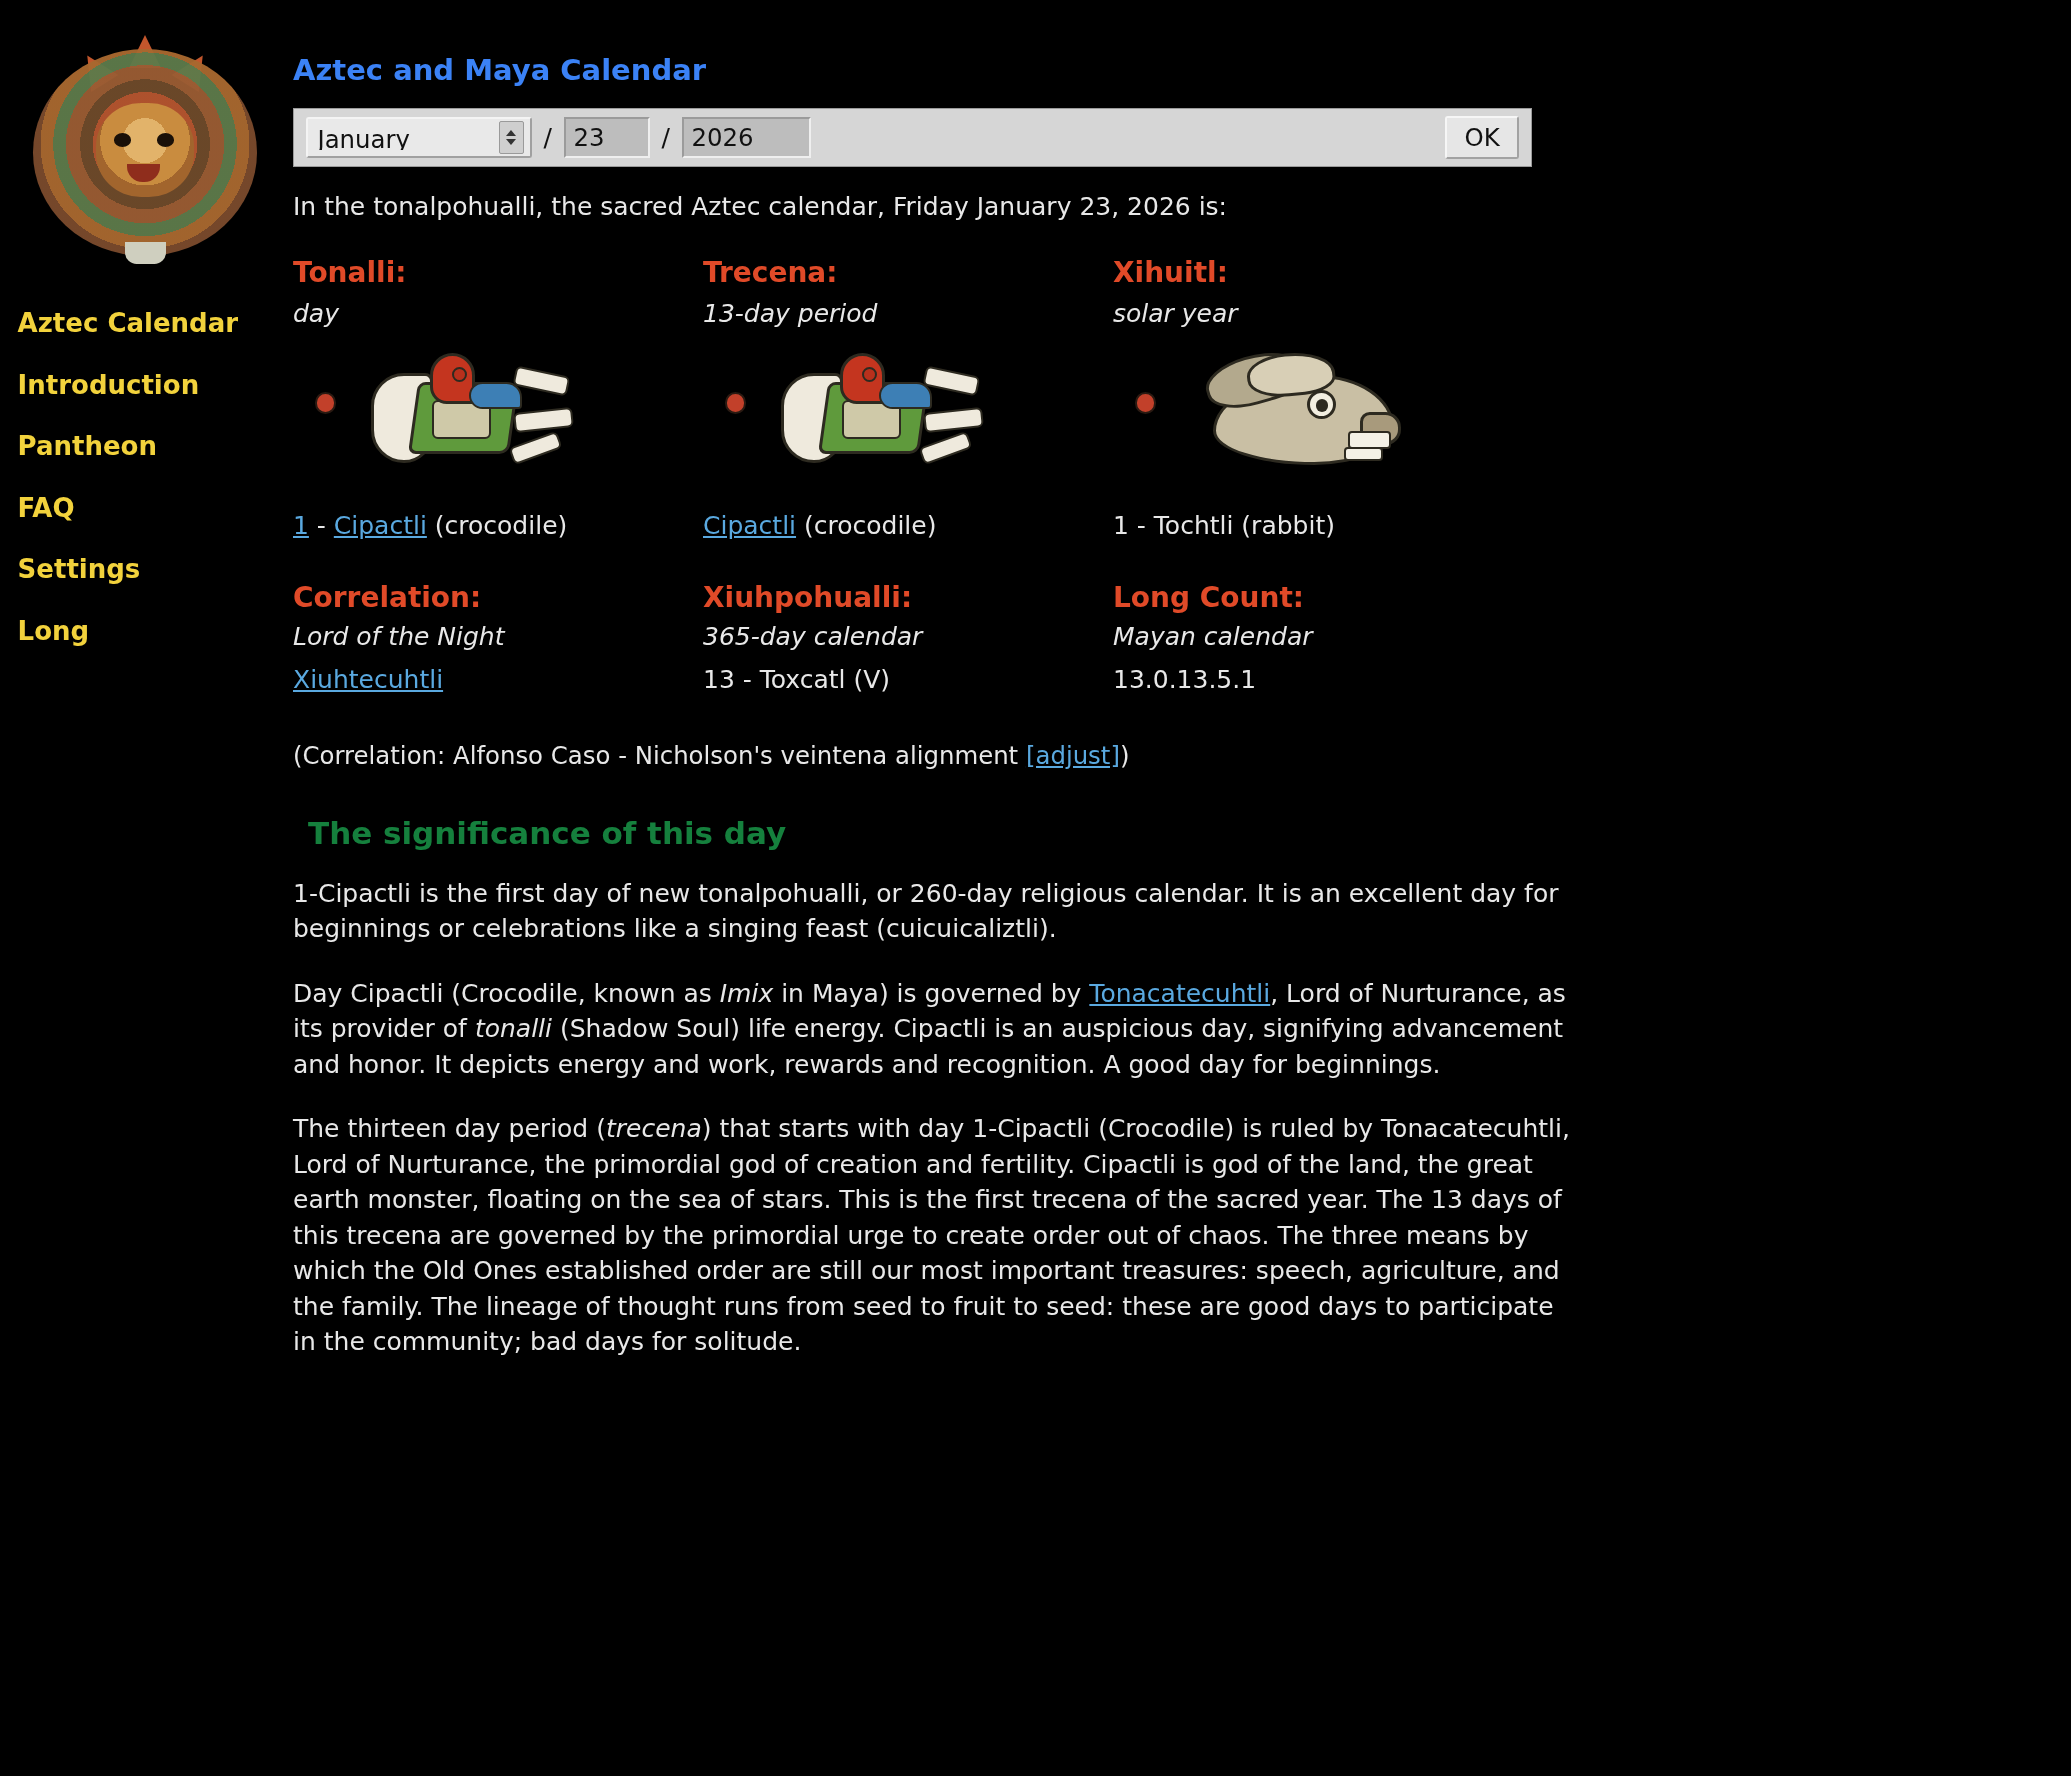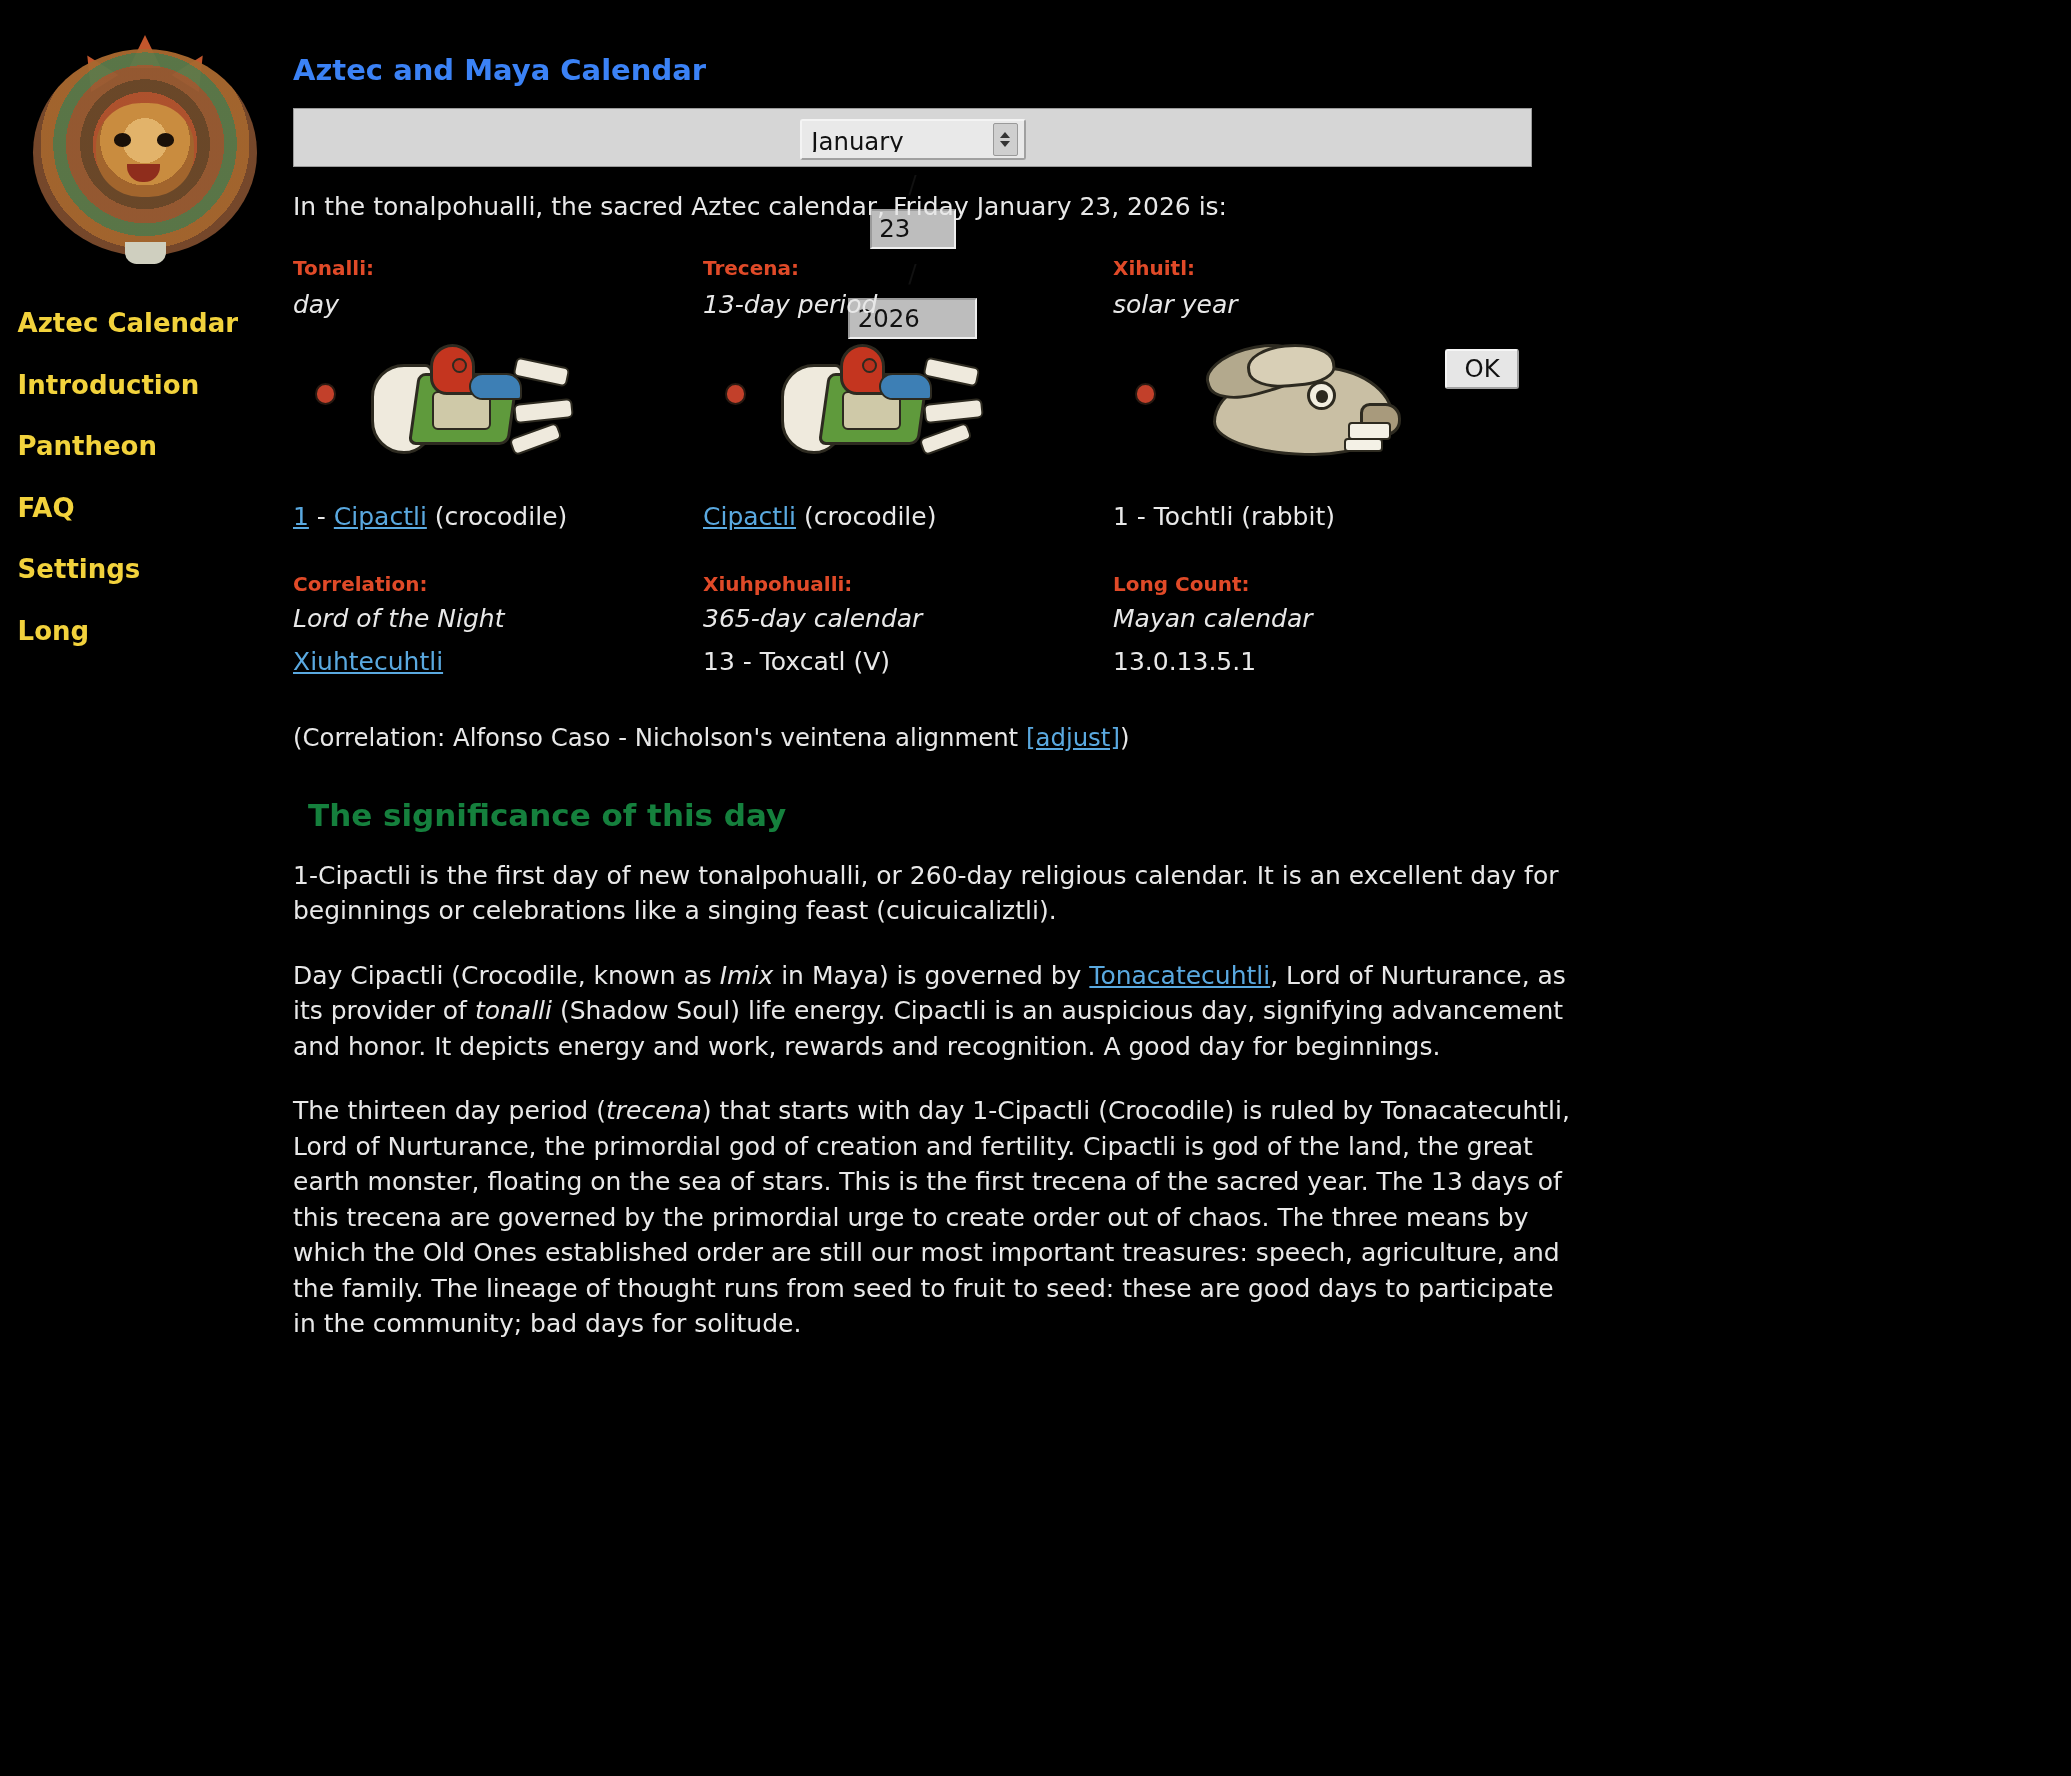--- a/index.html
+++ b/index.html
@@ -110,21 +110,20 @@
   
   .date-bar {
     background: #d6d6d6;
     border: 1px solid #9b9b9b;
     padding: 9.8px 11.7px;
     display: flex;
     align-items: center;
     gap: 9.8px;
     width: 1239px;
     height: 59px;
-    flex-direction: column;
   }
   .sel-wrap { position: relative; }
   select.month {
     -webkit-appearance: none;
     appearance: none;
     background: #e9e9e9;
     border: 2px outset #f4f4f4;
     border-radius: 2.9px;
     font-family: "DejaVu Sans", sans-serif;
     font-size: 24.4px;
@@ -173,21 +172,21 @@
     cursor: pointer;
   }
 
   .intro-line { margin: 25px 0 35px 0; font-size: 25px; }
 
   
   .grid { display: flex; gap: 0; }
   .col { width: 410px; }
   .col h3 {
     color: #e04a28;
-    font-size: 20px;
+    font-size: 28px;
     font-weight: bold;
     margin: 0 0 9.8px 0;
   }
   .col .sub { font-style: italic; font-size: 25px; margin-bottom: 15.6px; }
   .glyphbox { height: 146px; display: flex; align-items: center; }
   .glyph-wrap { position: relative; width: 273px; height: 127px; margin-left: 21.5px; }
 
   .dot {
     position: absolute; left: 0px; top: 39px;
     width: 21.5px; height: 21.5px; border-radius: 50%;

